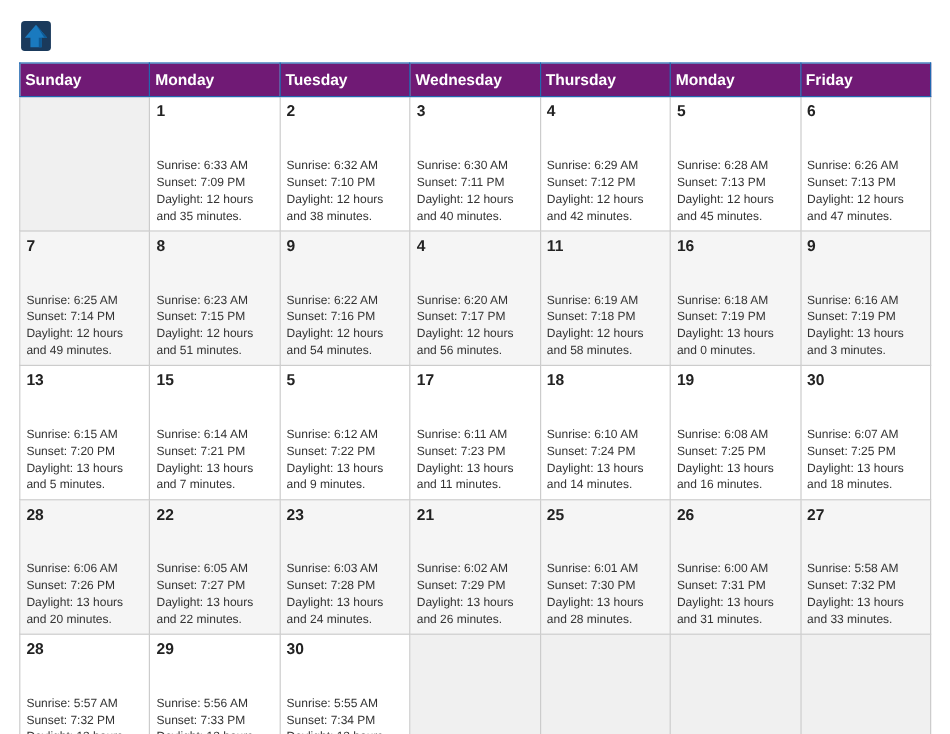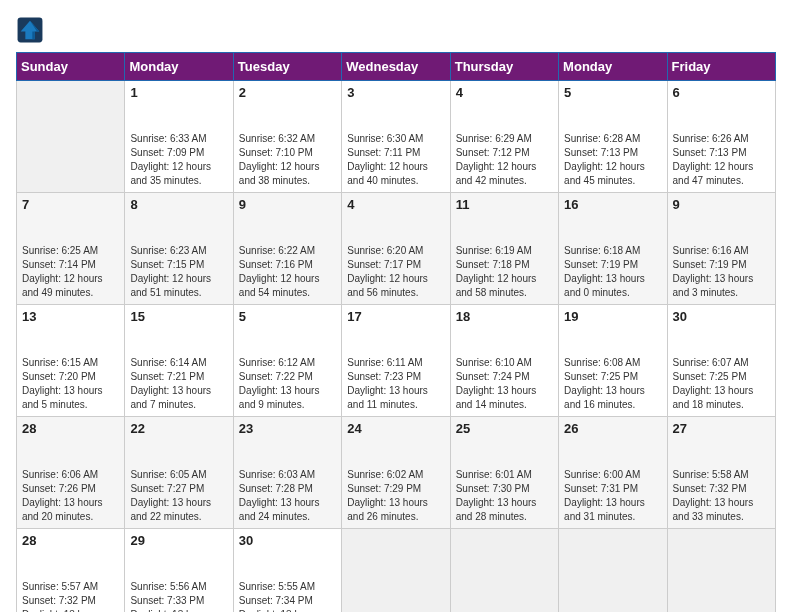--- a/index.html
+++ b/index.html
@@ -220,21 +220,21 @@
         </td>
         <td>
           <span class="day-num">22</span>
           <div class="cell-text">Sunrise: 6:05 AM<br>Sunset: 7:27 PM<br>Daylight: 13 hours and 22 minutes.</div>
         </td>
         <td>
           <span class="day-num">23</span>
           <div class="cell-text">Sunrise: 6:03 AM<br>Sunset: 7:28 PM<br>Daylight: 13 hours and 24 minutes.</div>
         </td>
         <td>
-          <span class="day-num">24</span>
+          <span class="day-num">21</span>
           <div class="cell-text">Sunrise: 6:02 AM<br>Sunset: 7:29 PM<br>Daylight: 13 hours and 26 minutes.</div>
         </td>
         <td>
           <span class="day-num">25</span>
           <div class="cell-text">Sunrise: 6:01 AM<br>Sunset: 7:30 PM<br>Daylight: 13 hours and 28 minutes.</div>
         </td>
         <td>
           <span class="day-num">26</span>
           <div class="cell-text">Sunrise: 6:00 AM<br>Sunset: 7:31 PM<br>Daylight: 13 hours and 31 minutes.</div>
         </td>

